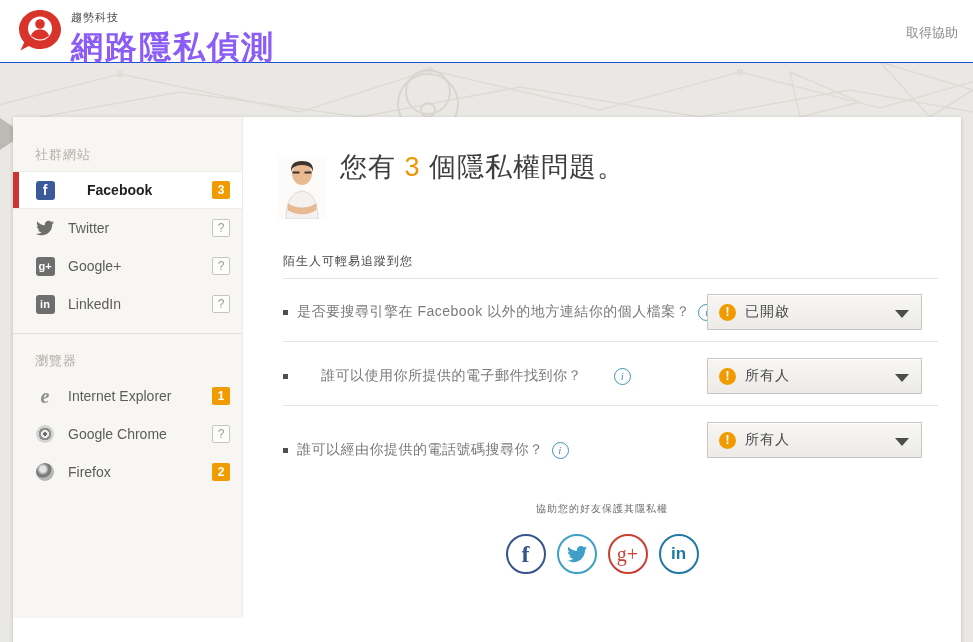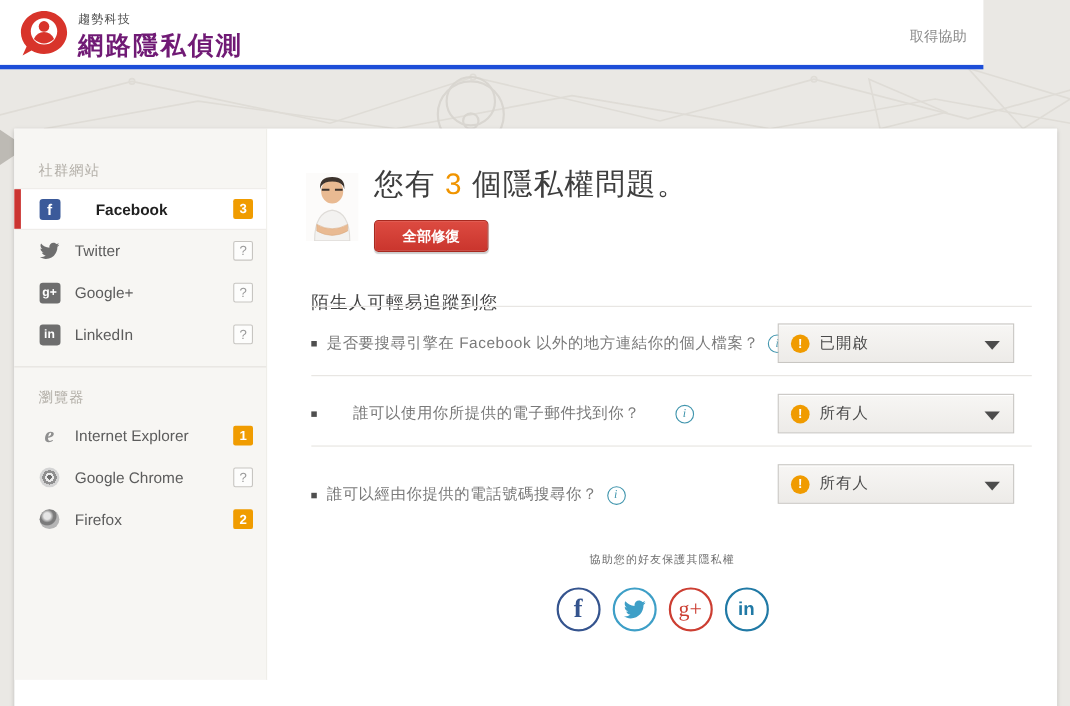--- a/index.html
+++ b/index.html
@@ -4,26 +4,26 @@
 <style>
   * { margin:0; padding:0; box-sizing:border-box; }
   html,body { width:973px; height:642px; }
   body { font-family:"Liberation Sans", sans-serif; background:#eae8e4; position:relative; overflow:hidden; }
   .page { position:absolute; inset:0; width:973px; height:642px; background:#eae8e4; }
 
   
   .bg-pattern { position:absolute; left:0; top:62px; width:973px; height:560px; z-index:0; }
 
   
-  .header { position:absolute; left:0; top:0; width:894px; height:63px; background:#ffffff;
-            border-bottom:4px solid #1d4ed8; z-index:5; }
+  .header { position:absolute; left:0; top:0; width:973px; height:63px; background:#ffffff;
+            border-bottom:1px solid #1d4ed8; z-index:5; }
   .logo { position:absolute; left:18px; top:9px; width:44px; height:48px; }
   .brand { position:absolute; left:71px; top:10px; }
   .brand-small { font-size:11px; color:#4c4c4c; letter-spacing:1px; }
-  .brand-large { font-size:23px; font-weight:bold; color:#701a75; letter-spacing:2px; margin-top:1px; }
+  .brand-large { font-size:32px; font-weight:bold; color:#8b5cf6; letter-spacing:2px; margin-top:1px; }
   .help-link { position:absolute; right:15px; top:24px; font-size:13px; color:#8c8c8c; cursor:pointer; text-decoration:none; }
 
   
   .content-box { position:absolute; left:13px; top:117px; width:948px; height:627px; background:#ffffff;
                  box-shadow:0 1px 4px rgba(0,0,0,0.18); z-index:2; }
 
   
   .sidebar { position:absolute; left:0; top:0; width:230px; height:501px; background:#f7f6f3;
              border-right:1px solid #edebe7; padding-top:28px; }
   .side-label { height:20px; line-height:20px; padding-left:22px; font-size:13px; color:#b3afa8; margin-bottom:6px; letter-spacing:1px; }
@@ -51,21 +51,21 @@
      background:radial-gradient(circle at 38% 34%, #e6e6e6 0 3px, #7b7b7b 6px 8px, #b5b5b5 9px); }
 
   
   .main { position:absolute; left:230px; top:0; width:718px; height:501px; background:#fff; }
   .avatar { position:absolute; left:35px; top:40px; width:48px; height:62px; }
   .headline { position:absolute; left:97px; top:32px; font-size:27px; font-weight:normal; color:#3e3e3e; letter-spacing:1px; white-space:pre; }
   .headline .count { color:#f09400; }
   .fix-btn { position:absolute; left:97px; top:83px; height:29px; padding:0 25px; font-size:13px; font-weight:bold; color:#fff;
              background:linear-gradient(#dd4b41,#ca352d); border:1px solid #a8291f; border-radius:4px; cursor:pointer;
              box-shadow:0 1px 1px rgba(0,0,0,0.2); font-family:"Liberation Sans", sans-serif; }
-  .section-title { position:absolute; left:40px; top:148px; font-size:16px; font-weight:normal; color:#454545; letter-spacing:1px; }
+  .section-title { position:absolute; left:40px; top:136px; font-size:12px; font-weight:normal; color:#454545; letter-spacing:1px; }
   .rule { position:absolute; left:40px; width:655px; height:1px; background:#e6e4e0; }
   .rule.r0 { top:161px; } .rule.r1 { top:224px; } .rule.r2 { top:288px; }
 
   .q-text { position:absolute; left:40px; font-size:14px; color:#7a7a7a; display:flex; align-items:center; letter-spacing:0.5px; }
   .q-text.q0 { top:186px; } .q-text.q1 { top:250px;gap:24px; } .q-text.q2 { top:324px; }
   .bullet { display:inline-block; width:5px; height:5px; background:#4f4f4f; margin-right:9px; }
   .info-icon { display:inline-flex; align-items:center; justify-content:center; width:17px; height:17px; margin-left:8px;
                border:1px solid #4095ad; border-radius:50%; color:#4095ad; font-size:11px; font-style:italic;
                font-family:"Liberation Serif", serif; cursor:pointer; }
 
@@ -202,21 +202,20 @@
           <ellipse cx="24" cy="17" rx="10" ry="11" fill="#e9ba92"></ellipse>
           <path d="M13 15 Q12 4 24 4 Q36 4 35 15 L34 12 Q31 8 24 8 Q17 8 14 12 Z" fill="#3d332d"></path>
           <path d="M14.5 15.5 h7 M26.5 15.5 h7" stroke="#3d332d" stroke-width="2" fill="none"></path>
           <path d="M8 62 Q8 36 24 34 Q40 36 40 62 Z" fill="#f3f2f0" stroke="#dfdcd8" stroke-width="1"></path>
           <path d="M10 47 Q24 55 38 47 L38 53 Q24 61 10 53 Z" fill="#e9ba92" stroke="#d9a87f" stroke-width="0.5"></path>
         </svg>
       </div>
 
       <h1 class="headline"><span>您有 </span><span class="count">3</span><span> 個隱私權問題。</span></h1>
 
-      <button class="fix-btn">全部修復</button>
 
       <h2 class="section-title">陌生人可輕易追蹤到您</h2>
       <div class="rule r0"></div>
 
       <div class="q-text q0">
         <span class="bullet"></span>
         <span>是否要搜尋引擎在 Facebook 以外的地方連結你的個人檔案？</span>
         <span class="info-icon">i</span>
       </div>
       <div class="dropdown d0">

